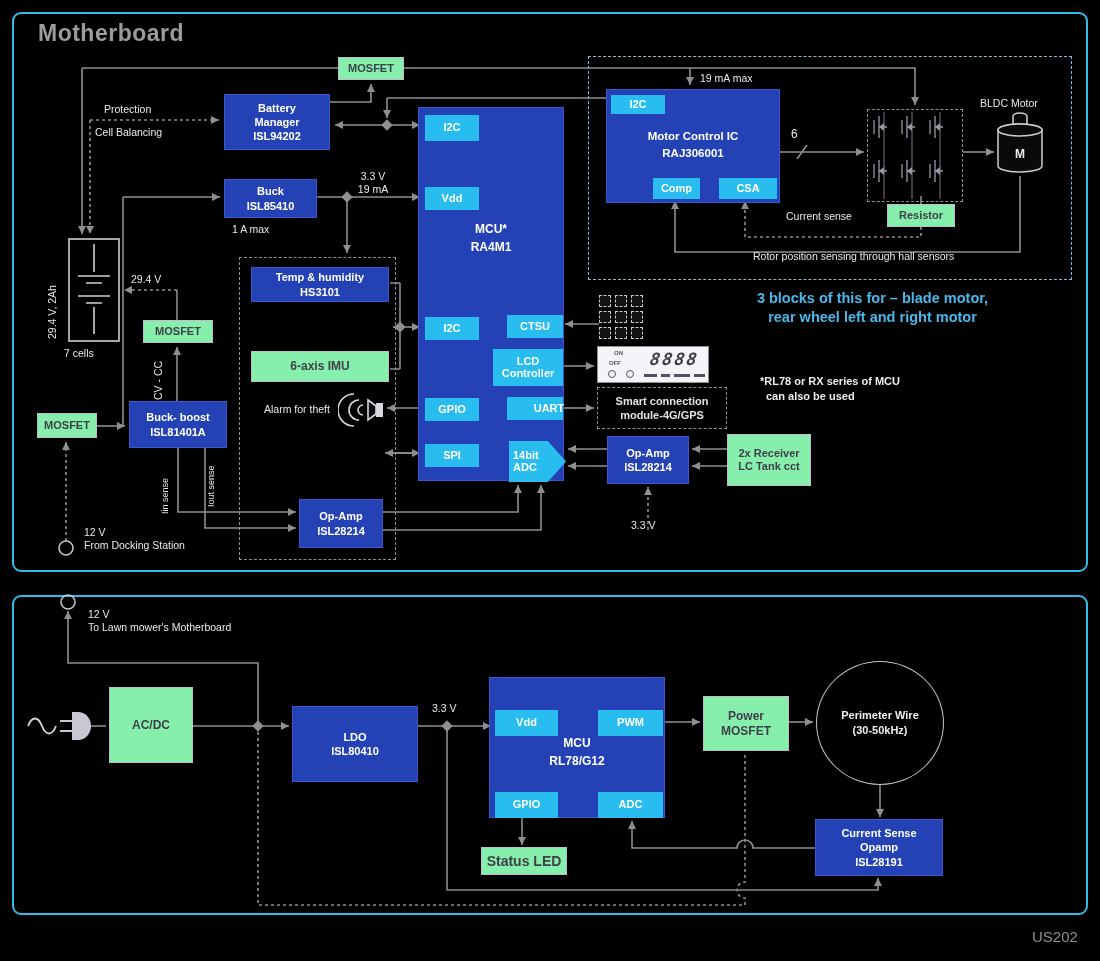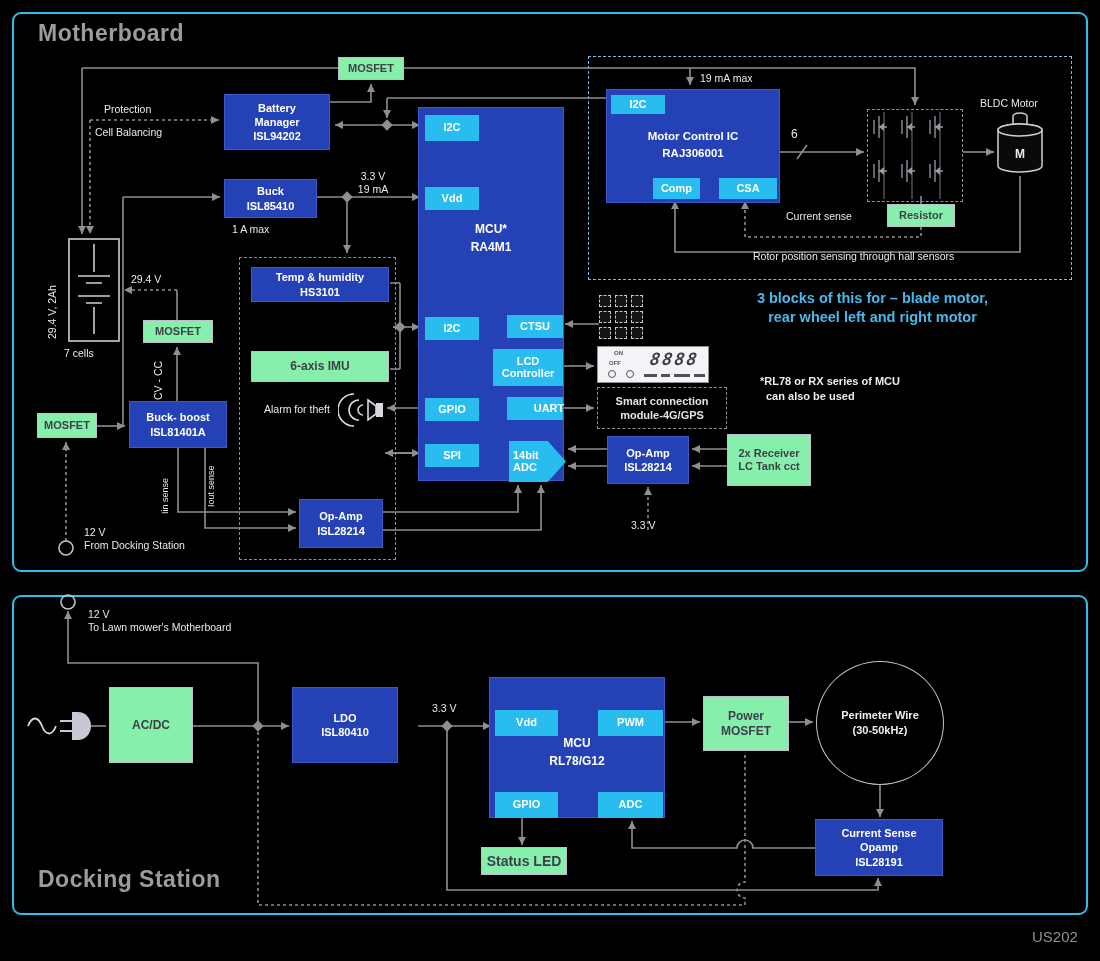--- a/index.html
+++ b/index.html
@@ -327,36 +327,35 @@
 
   <div class="note" style="left:720px;top:289px;width:305px;">
     <span style="display:block">3 blocks of this for – blade motor,</span>
     <span style="display:block">rear wheel left and right motor</span>
     </div>
   <div class="foot" style="left:760px;top:374px;">
     <span style="display:block">*RL78 or RX series of MCU</span>
     <span style="display:block;padding-left:6px;">can also be used</span>
     </div>
 
-  <div class="sec-title" style="left:38px;top:866px;">Docking Station</div>
 
   <div class="wlabel" style="left:88px;top:608px;">
     <span style="display:block">12 V</span>
     <span style="display:block">To Lawn mower's Motherboard</span>
     </div>
 
   <svg class="wires" style="left:24px;top:704px;" width="82" height="44">
     <path d="M4,22 C8,12 14,12 18,22 C22,32 28,32 32,22" stroke="#d8d8e0" stroke-width="1.8" fill="none"></path>
     <path d="M36,17 H50 M36,27 H50" stroke="#c8c8d4" stroke-width="2.2" fill="none"></path>
     <path d="M48,8 H54 A13,14 0 0 1 54,36 H48 Z" fill="#c8c8d4"></path>
   </svg>
   <div class="gray" style="left:109px;top:687px;width:84px;height:76px;font-size:12px;">
     <span>AC/DC</span>
     </div>
-  <div class="blue" style="left:292px;top:687px;width:106px;height:76px;">
+  <div class="blue" style="left:292px;top:706px;width:126px;height:76px;">
     <span>LDO</span>
     <span>ISL80410</span>
     </div>
   <div class="wlabel" style="left:432px;top:702px;">3.3 V</div>
 
   <div class="blue" style="left:489px;top:677px;width:176px;height:141px;">
     <div style="position:absolute;left:0;right:0;top:56px;text-align:center;font-size:12px;line-height:1.5;">
       <span style="display:block">MCU</span>
       <span style="display:block">RL78/G12</span>
       </div>

